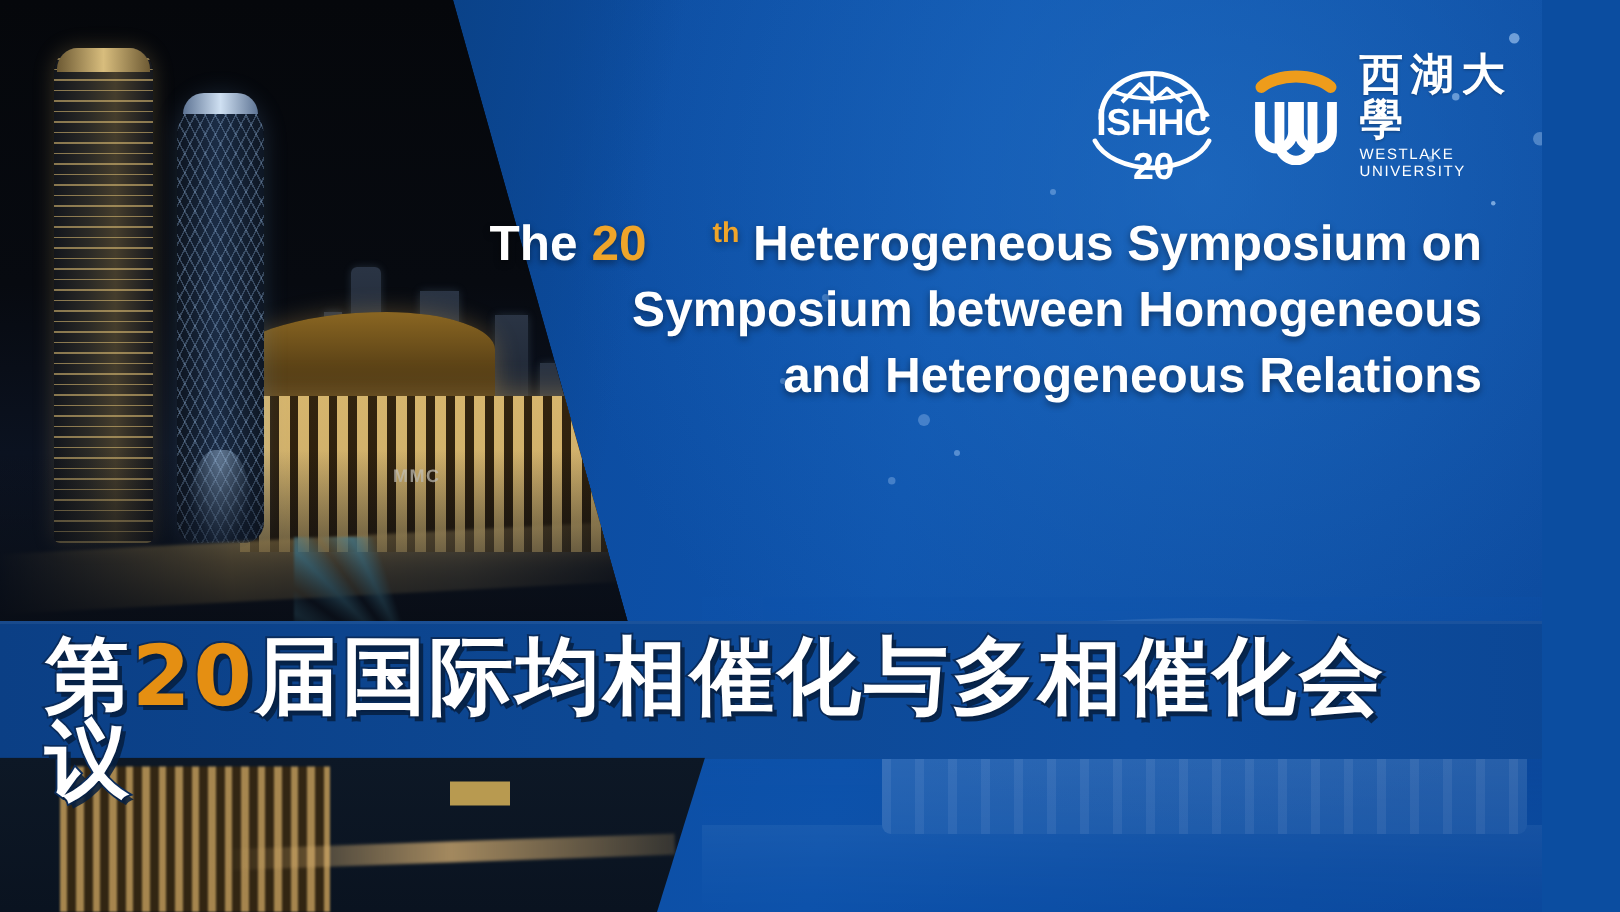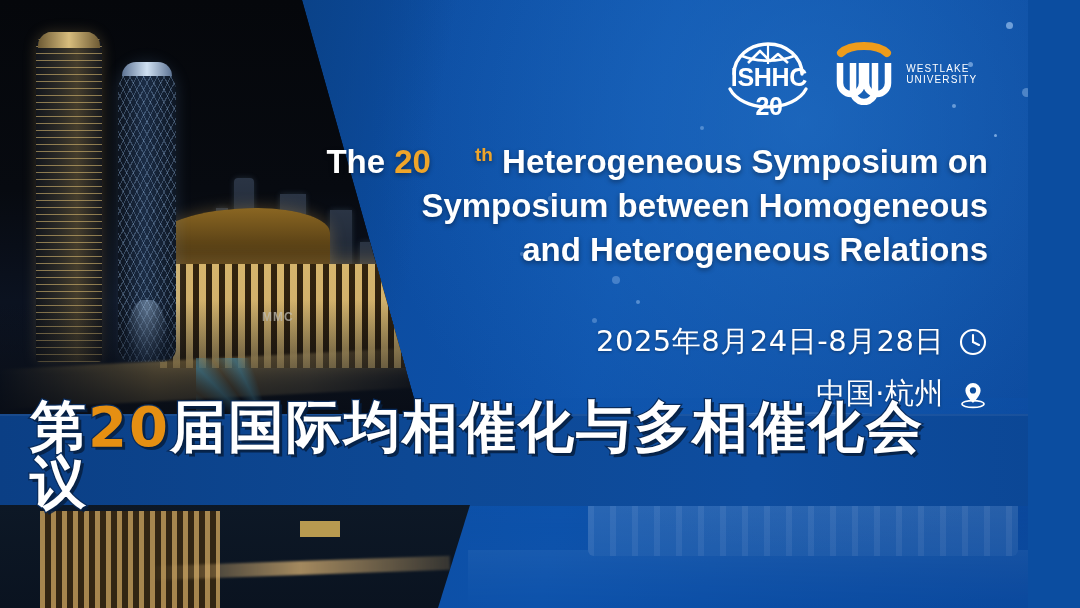--- a/index.html
+++ b/index.html
@@ -142,21 +142,21 @@
             font-family:"DejaVu Sans",sans-serif; text-shadow:0 1px 3px rgba(0,0,0,.35); }
   .metaIcon{ width:30px; height:30px; flex:0 0 30px; }
 
   
   .band{
     position:absolute; left:0; top:414px; width:1080px; height:92px;
     background:linear-gradient(90deg,#0b3f85 0%, #0d4894 38%, #0e4d9f 70%, #0b4694 100%);
   }
   .bandTop{ position:absolute; left:0; top:414px; width:1080px; height:2px; background:rgba(255,255,255,.06); }
   .cnTitle{
-    position:absolute; left:30px; top:399px; width:900px;
+    position:absolute; left:30px; top:424px; width:900px;
     font-family:"DejaVu Sans",sans-serif;
     font-size:56px; font-weight:700; letter-spacing:2px; color:#ffffff; line-height:1;
     -webkit-text-stroke:2.5px #0a2c5c; paint-order:stroke fill;
     text-shadow:3px 3px 0 rgba(6,30,64,.85);
   }
   .cnTitle .num{ color:#e58f12; }
 </style>
 </head>
 <body>
 
@@ -229,49 +229,33 @@
     <div class="wl">
       <div class="wlMark">
         <svg width="62" height="66" viewBox="0 0 62 66">
           <path d="M8 14 A26 13 0 0 1 54 14" fill="none" stroke="#ee9c1b" stroke-width="8" stroke-linecap="round"></path>
           <path d="M7 24 L7 44 A11 11 0 0 0 29 44 L29 24" fill="none" stroke="#ffffff" stroke-width="6.5" stroke-linejoin="round"></path>
           <path d="M33 24 L33 44 A11 11 0 0 0 55 44 L55 24" fill="none" stroke="#ffffff" stroke-width="6.5" stroke-linejoin="round"></path>
           <path d="M20 24 L20 52 A11 11 0 0 0 42 52 L42 24" fill="none" stroke="#ffffff" stroke-width="6.5" stroke-linejoin="round"></path>
         </svg>
       </div>
       <div class="wlText">
+        <div class="wlCn">西湖大學</div>
         <div class="wlEn">WESTLAKE UNIVERSITY</div>
       </div>
     </div>
 
   </div>
 
   <div class="title">
     <div><span>The </span><span class="num">20</span><span class="ord">th</span><span> Heterogeneous Symposium on</span></div>
     <div>Symposium between Homogeneous</div>
     <div>and Heterogeneous Relations</div>
   </div>
 
-  <div class="meta">
-    <div class="metaRow">
-      <div class="metaTxt">2025年8月24日-8月28日</div>
-      <svg class="metaIcon" viewBox="0 0 30 30">
-        <circle cx="15" cy="15" r="12" fill="none" stroke="#ffffff" stroke-width="2.1"></circle>
-        <path d="M15 8 L15 15 L21 18" fill="none" stroke="#ffffff" stroke-width="2.1" stroke-linecap="round"></path>
-      </svg>
-    </div>
-    <div class="metaRow">
-      <div class="metaTxt">中国·杭州</div>
-      <svg class="metaIcon" viewBox="0 0 30 30">
-        <ellipse cx="15" cy="25" rx="11" ry="3.4" fill="none" stroke="#ffffff" stroke-width="1.6"></ellipse>
-        <path d="M15 4 a7.6 7.6 0 0 1 7.6 7.6 C22.6 17 15 24 15 24 S7.4 17 7.4 11.6 A7.6 7.6 0 0 1 15 4 Z" fill="#ffffff"></path>
-        <circle cx="15" cy="11.4" r="3.1" fill="#0d4e9e"></circle>
-      </svg>
-    </div>
-  </div>
 
   <div class="band"></div>
   <div class="bandTop"></div>
 
   <div class="photoLow">
     <div class="lowGlow"></div>
     <div class="lowRail"></div>
     <div class="lowSign"></div>
   </div>
 

